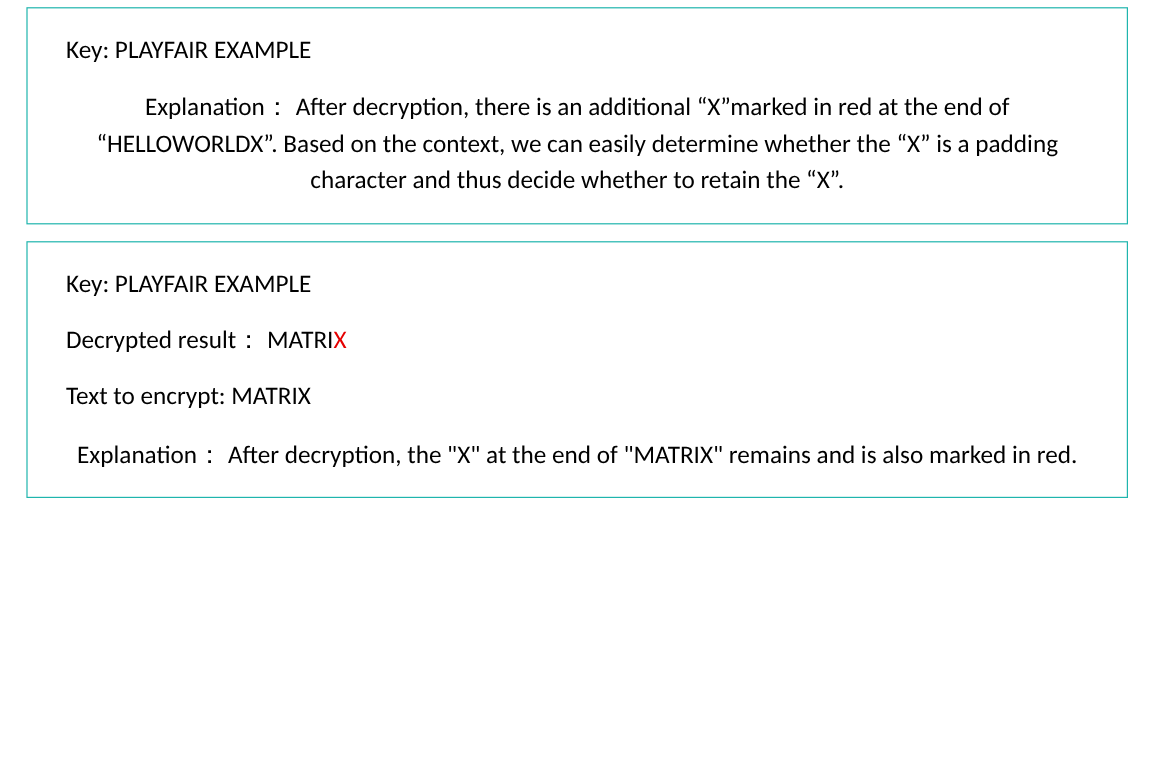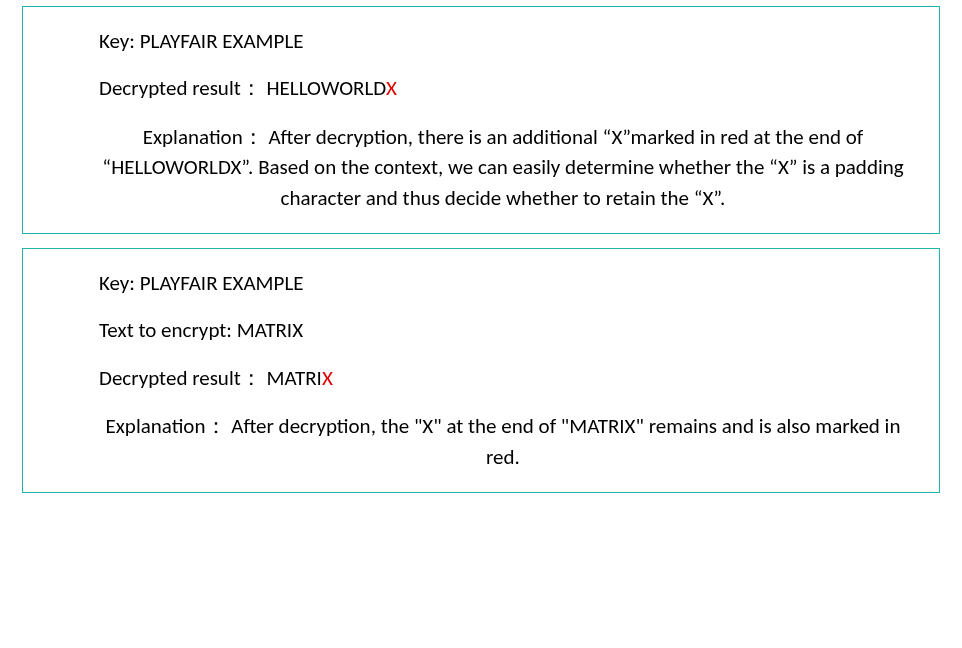--- a/index.html
+++ b/index.html
@@ -17,21 +17,20 @@
       padding: 6px 22px;
     }
     .box {
       border: 1.5px solid #1fb5ad;
       padding: 20px 32px 20px 32px;
       margin-bottom: 14px;
     }
     .line {
       margin-bottom: 18px;
       line-height: 1.4;
-      margin-left: 44px;
     }
     .line:last-child {
       margin-bottom: 0;
       text-align: center;
     }
     .red {
       color: #e50000;
     }
     .explanation-block {
       line-height: 1.45;
@@ -43,34 +42,31 @@
       content: "\ff1a";
     }
   </style>
 </head>
 <body>
 
 <div class="box">
   <div class="line">
     <span class="label">Key: </span><span>PLAYFAIR EXAMPLE</span>
   </div>
-  <div class="line">
-    <span class="label wide-colon">Decrypted result</span><span> </span><span>HELLOWORLD</span><span class="red">X</span>
-  </div>
   <div class="line explanation-block">
     <span class="label wide-colon">Explanation</span><span> </span><span>After decryption, there is an additional “X”marked in red at the end of “HELLOWORLDX”. Based on the context, we can easily determine whether the “X” is a padding character and thus decide whether to retain the “X”.</span>
   </div>
 </div>
 
 <div class="box">
   <div class="line">
     <span class="label">Key: </span><span>PLAYFAIR EXAMPLE</span>
   </div>
   <div class="line">
-    <span class="label">Text to encrypt: </span><span>MATRIX</span>
+    <span class="label wide-colon">Decrypted result</span><span> </span><span>MATRI</span><span class="red">X</span>
   </div>
   <div class="line">
-    <span class="label wide-colon">Decrypted result</span><span> </span><span>MATRI</span><span class="red">X</span>
+    <span class="label">Text to encrypt: </span><span>MATRIX</span>
   </div>
   <div class="line explanation-block">
     <span class="label wide-colon">Explanation</span><span> </span><span>After decryption, the "X" at the end of "MATRIX" remains and is also marked in red.</span>
   </div>
 </div>
 
 </body></html>

